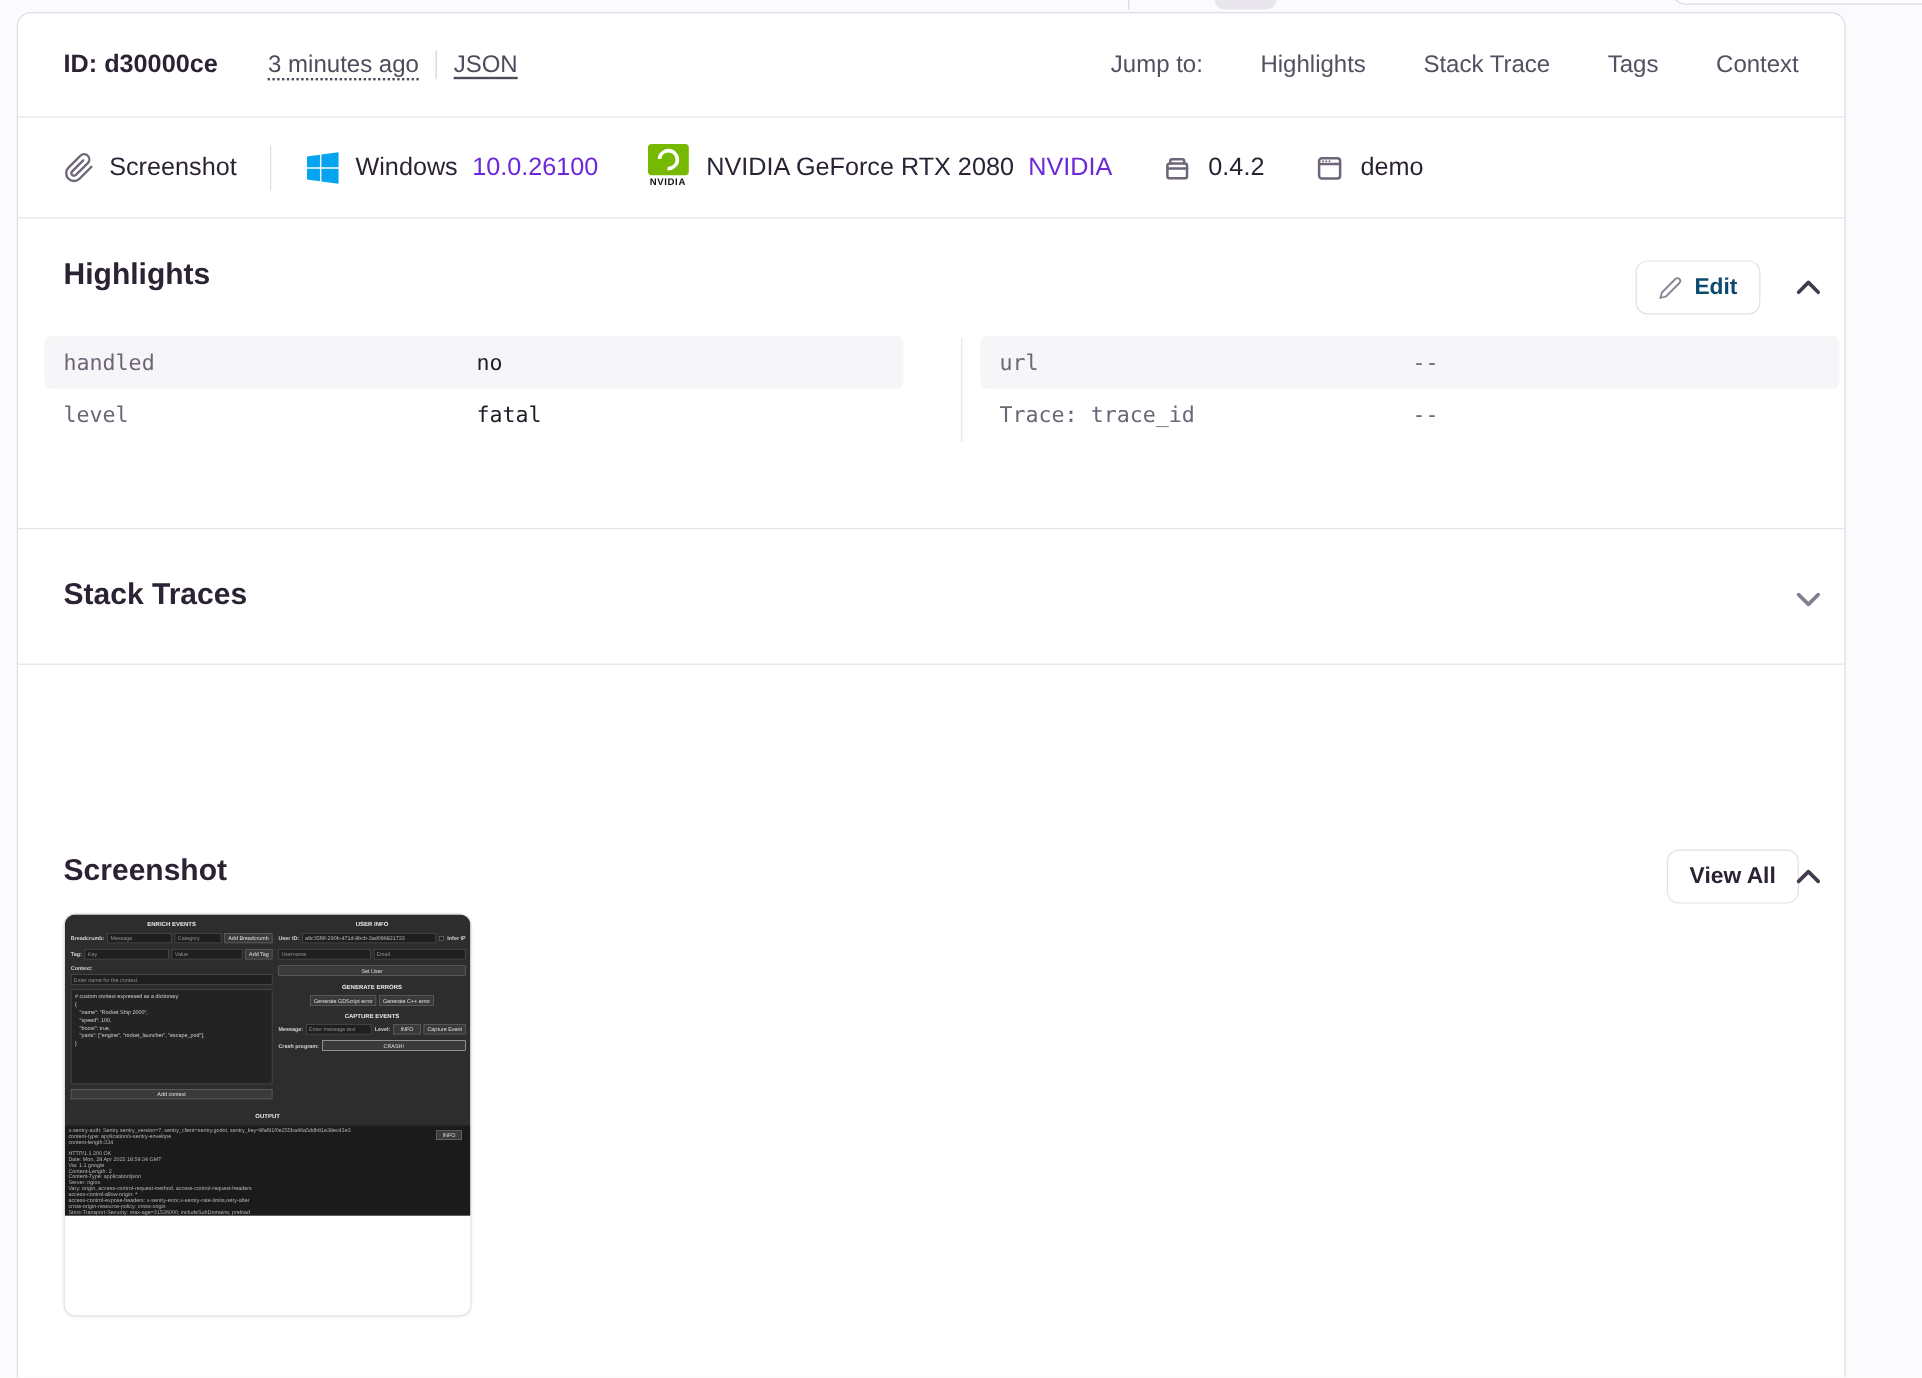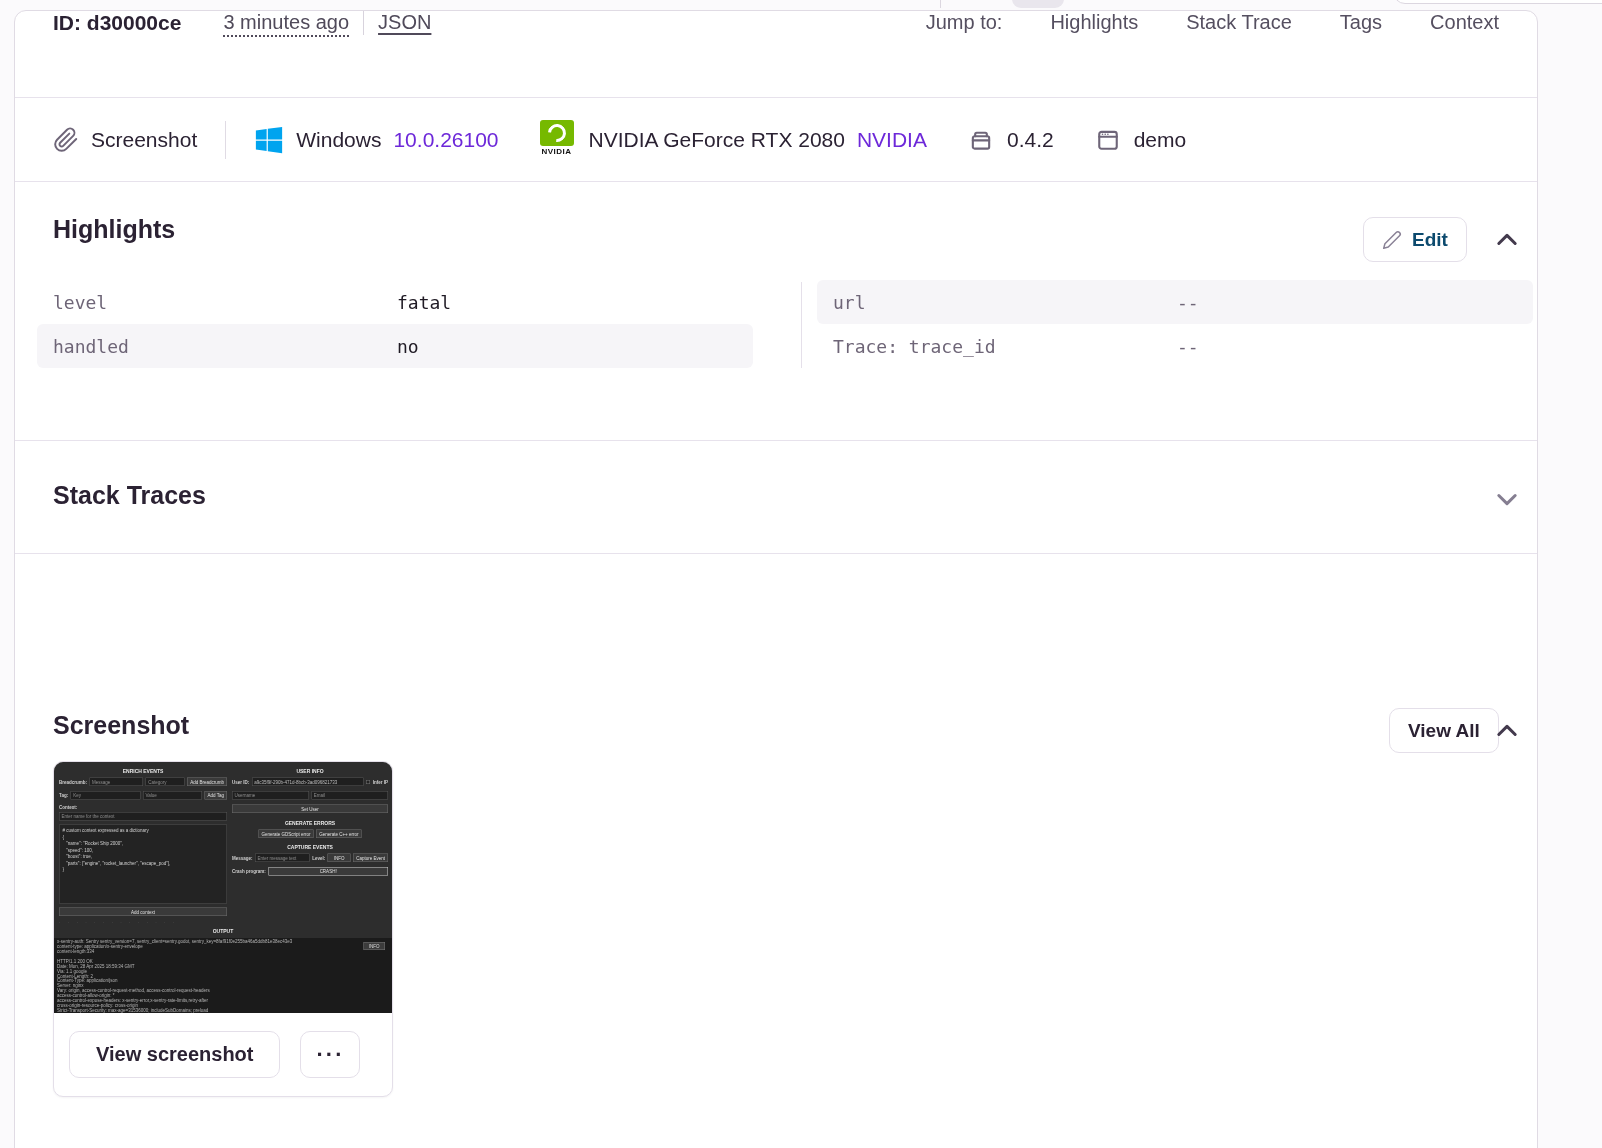--- a/index.html
+++ b/index.html
@@ -11,21 +11,21 @@
   .top-divider{position:absolute;left:940px;top:0;width:1px;height:8px;background:#dcd7e0;}
   .top-pill{position:absolute;left:1012px;top:-10px;width:52px;height:18px;background:#e9e6ed;border-radius:9px;}
   .top-panel{position:absolute;left:1393px;top:-30px;width:260px;height:34px;background:#fff;
              border:1px solid #dcd7e0;border-radius:12px;}
 
   
   .card{position:absolute;left:14px;top:10px;width:1524px;height:1200px;background:#fff;
         border:1px solid #e0dbe4;border-radius:12px 12px 0 0;}
 
   
-  .hdr{position:absolute;left:0;top:0;width:100%;height:87px;display:flex;align-items:flex-start;
+  .hdr{position:absolute;left:0;top:0;width:100%;height:87px;display:flex;align-items:center;
        padding:0 38px;border-bottom:1px solid #e7e2ec;}
   .hdr-id{font-size:21px;font-weight:700;color:#2b2233;}
   .hdr-ago{margin-left:42px;font-size:20px;color:#504a5a;text-decoration:underline dotted 2px;text-underline-offset:6px;cursor:pointer;}
   .hdr-sep{width:1px;height:24px;background:#d8d3dd;margin:0 14px;}
   .hdr-json{font-size:20px;color:#504a5a;text-decoration:underline;text-underline-offset:4px;cursor:pointer;}
   .hdr-right{margin-left:auto;display:flex;align-items:center;gap:48px;font-size:20px;color:#554f60;}
   .hdr-right .jump-link{cursor:pointer;}
 
   
   .ctx{position:absolute;left:0;top:87px;width:100%;height:84px;display:flex;align-items:center;
@@ -183,27 +183,27 @@
         </svg>
         <span>Edit</span>
       </button>
       <span class="chev" style="left:1478px;top:44px;">
         <svg width="28" height="28" viewBox="0 0 24 24">
             <polyline points="5,15 12,8 19,15" stroke="#433a4d"></polyline>
           </svg>
       </span>
       <div class="hl-vdivider"></div>
       <div class="hl-table">
+        <div class="hl-row striped">
+          <span class="hl-key">handled</span>
+          <span class="hl-val">no</span>
+        </div>
         <div class="hl-row">
           <span class="hl-key">level</span>
           <span class="hl-val">fatal</span>
-        </div>
-        <div class="hl-row striped">
-          <span class="hl-key">handled</span>
-          <span class="hl-val">no</span>
         </div>
       </div>
       <div class="hl-table right">
         <div class="hl-row striped">
           <span class="hl-key">url</span>
           <span class="hl-val muted">--</span>
         </div>
         <div class="hl-row">
           <span class="hl-key">Trace: trace_id</span>
           <span class="hl-val muted">--</span>
@@ -309,25 +309,17 @@
 Vary: origin, access-control-request-method, access-control-request-headers
 access-control-allow-origin: *
 access-control-expose-headers: x-sentry-error,x-sentry-rate-limits,retry-after
 cross-origin-resource-policy: cross-origin
 Strict-Transport-Security: max-age=31536000; includeSubDomains; preload
 Alt-Svc: h3=":443"; ma=2592000,h3-29=":443"; ma=2592000</div>
             <div class="m-info-chip">INFO</div>
           </div>
         </div>
 
-        <div class="shot-actions">
-          <button class="btn view-shot-btn">
-            <span>View screenshot</span>
-          </button>
-          <button class="btn more-btn">
-            <span>···</span>
-          </button>
-        </div>
       </div>
     </div>
 
   </div>
 </div>
 
 </body></html>

